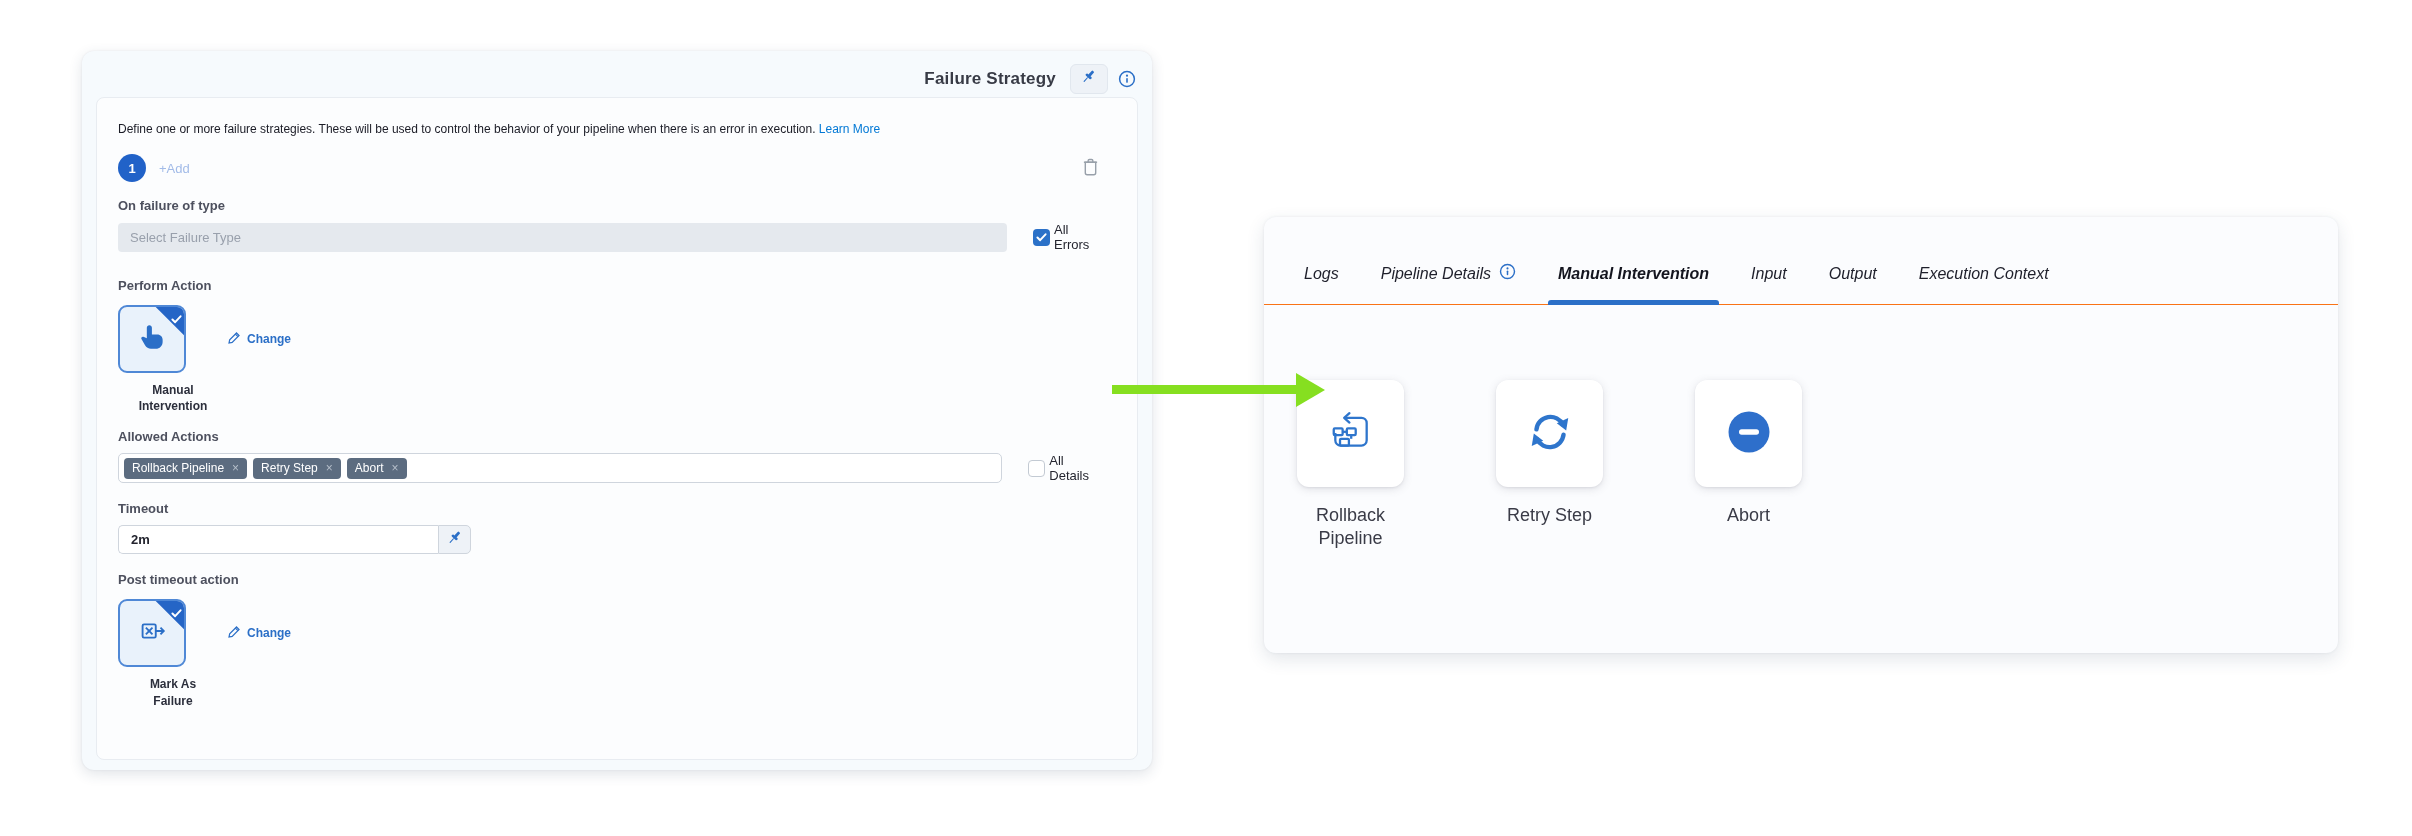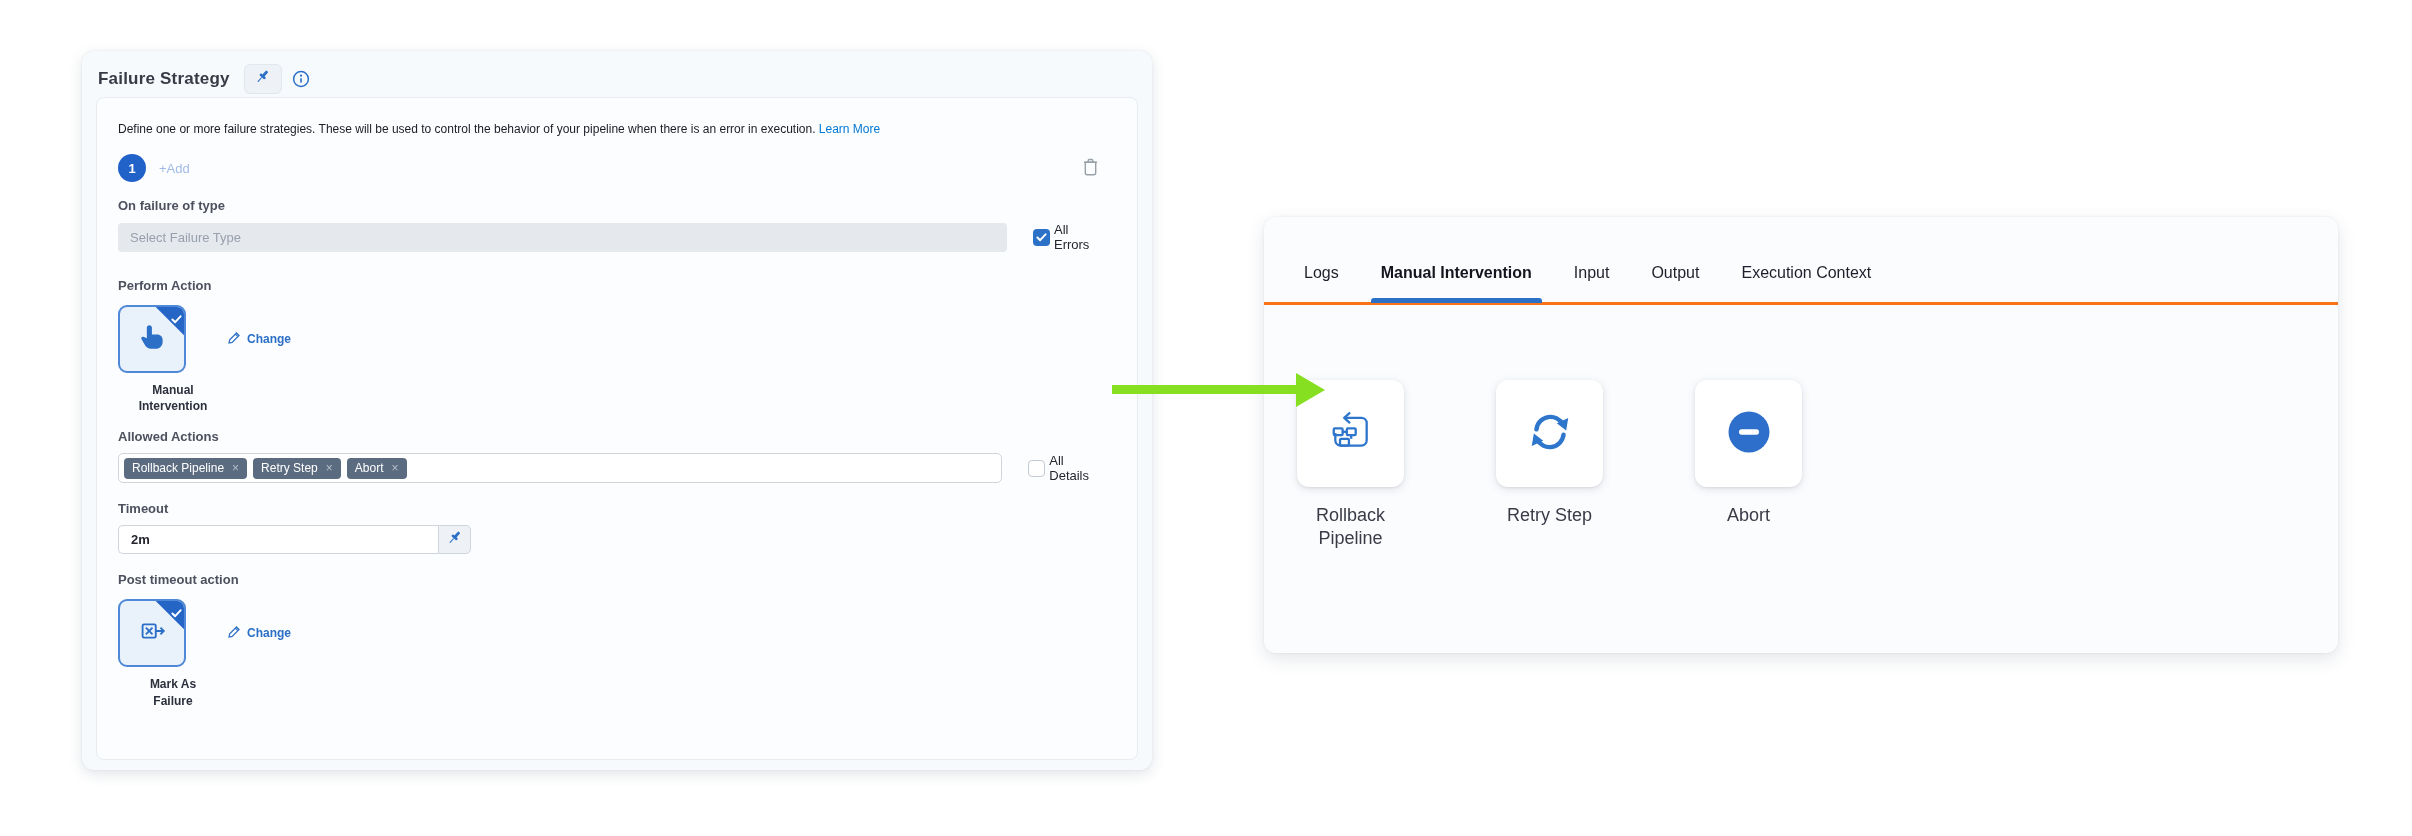--- a/index.html
+++ b/index.html
@@ -3,21 +3,21 @@
 <meta charset="utf-8">
 <style>
   * { margin:0; padding:0; box-sizing:border-box; }
   html,body { width:2412px; height:836px; background:#ffffff;
     font-family:"Liberation Sans", sans-serif; position:relative; overflow:hidden; }
 
   
   .fs-panel { position:absolute; left:82px; top:51px; width:1070px; height:719px;
     background:#f6fafd; border-radius:12px;
     box-shadow:0 4px 14px rgba(45,62,89,.14), 0 0 2px rgba(45,62,89,.10); }
-  .fs-header { display:flex; align-items:center; padding:13px 16px 0 16px; }
+  .fs-header { display:flex; align-items:center; padding:13px 16px 0 16px;justify-content:flex-end; }
   .fs-title { font-size:17px; font-weight:700; color:#383b46; letter-spacing:.2px; }
   .pin-btn { margin-left:14px; width:38px; height:30px; background:#eef2f7;
     border:1px solid #e1e7ee; border-radius:6px; display:flex; align-items:center; justify-content:center; cursor:pointer; }
   .hdr-info { margin-left:10px; display:flex; align-items:center; cursor:pointer; }
 
   .fs-card { position:absolute; left:14px; top:46px; width:1042px; height:663px;
     background:#fcfdfe; border:1px solid #e8ecf1; border-radius:8px;
     padding:24px 30px 0 21px; }
 
   .fs-desc { font-size:12px; color:#1b1c26; }
@@ -69,22 +69,22 @@
     border-radius:5px 0 0 5px; padding:0 12px; font-size:13px; color:#23242e; outline:none;font-weight:bold; }
   .timeout-pin { width:33px; background:#eef2f7; border:1px solid #cfd5dd;
     border-radius:0 5px 5px 0; display:flex; align-items:center; justify-content:center; cursor:pointer; }
 
   .lbl-post { margin-top:18px; }
 
   
   .detail-panel { position:absolute; left:1264px; top:217px; width:1074px; height:436px;
     background:#fbfcfe; border-radius:12px;
     box-shadow:0 6px 18px rgba(40,60,90,.13), 0 0 3px rgba(40,60,90,.08); }
-  .tabbar { height:88px; border-bottom:3px solid #f97316; display:flex; align-items:center;
-    padding:26px 0 0 30px; gap:22px; }
+  .tabbar { height:88px; border-bottom:1px solid #f97316; display:flex; align-items:center;
+    padding:26px 0 0 30px; gap:22px;font-style:italic; }
   .tab { position:relative; height:100%; display:flex; align-items:center; gap:8px;
     padding:0 10px; font-size:16px; color:#1e1f2b; cursor:pointer; white-space:nowrap; }
   .tab.active { font-weight:700; color:#14151f; }
   .tab.active::after { content:''; position:absolute; left:0; right:0; bottom:-1px; height:5px;
     background:#2b6fc7; border-radius:3px 3px 0 0; }
   .panel-body { padding:35px 0 0 51px; }
   .section-title { font-size:20px; color:#6b6d85; }
   .cards-row { margin-top:40px; margin-left:-18px; display:flex; gap:92px; }
   .p-item { width:107px; display:flex; flex-direction:column; align-items:center; }
   .p-card { width:107px; height:107px; background:#fff; border-radius:12px;
@@ -254,20 +254,30 @@
     </div>
     <div class="card-label">Mark As Failure</div>
   </div>
 </div>
 
 <div class="detail-panel">
   <div class="tabbar">
     <div class="tab">
       <span>Logs</span>
     </div>
+    <div class="tab">
+      <span>Pipeline Details</span>
+      <span>
+        <svg width="17" height="17" viewBox="0 0 18 18">
+            <circle cx="9" cy="9" r="7.4" fill="none" stroke="#2b6fc7" stroke-width="1.5"></circle>
+            <circle cx="9" cy="5.7" r="1.1" fill="#2b6fc7"></circle>
+            <rect x="8.2" y="7.9" width="1.6" height="5" rx="0.8" fill="#2b6fc7"></rect>
+          </svg>
+      </span>
+    </div>
     <div class="tab active">
       <span>Manual Intervention</span>
     </div>
     <div class="tab">
       <span>Input</span>
     </div>
     <div class="tab">
       <span>Output</span>
     </div>
     <div class="tab">

